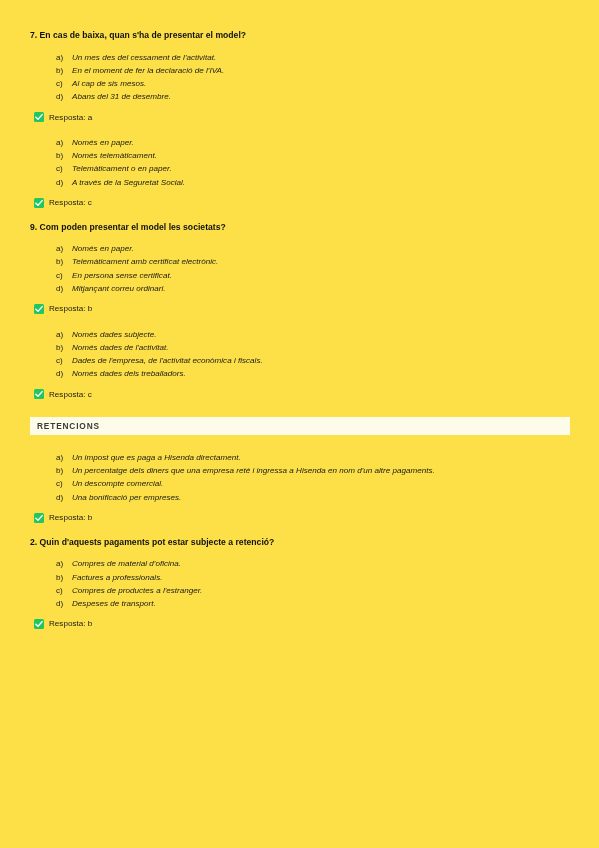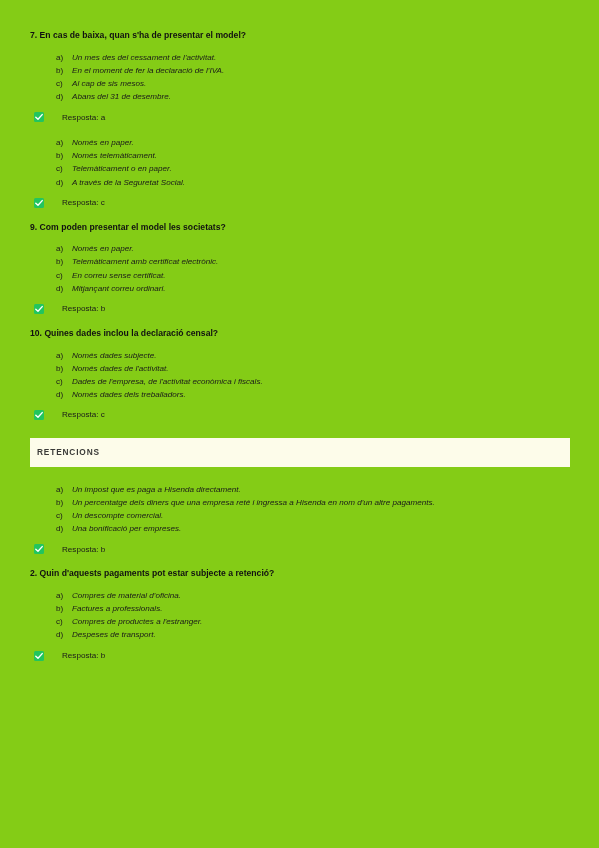--- a/index.html
+++ b/index.html
@@ -11,21 +11,21 @@
     width: 599px;
     height: 848px;
     font-family: "Liberation Sans", sans-serif;
     color: #1a1a1a;
     overflow: hidden;
   }
   .page {
     position: relative;
     width: 599px;
     height: 848px;
-    background: #84cc16;
+    background: #fde047;
     box-sizing: border-box;
     padding: 30px 30px 0 30px;
   }
   .q-block {
     margin-bottom: 14px;
   }
   .q-title {
     font-size: 8.6px;
     font-weight: bold;
     color: #111111;
@@ -51,21 +51,21 @@
     margin-left: 26px;
     color: #1a1a1a;
   }
   .opt-text {
     flex: 1 1 auto;
     font-style: italic;
   }
   .answer-row {
     display: flex;
     align-items: center;
-    gap: 18px;
+    gap: 5px;
     margin: 0 0 0 4px;
     font-size: 8.1px;
     color: #1a1a1a;
   }
   .check-icon {
     display: inline-block;
     width: 10px;
     height: 10px;
     flex: 0 0 10px;
     background: #22c55e;
@@ -75,21 +75,21 @@
   .check-icon svg {
     position: absolute;
     left: 1px;
     top: 1px;
     width: 8px;
     height: 8px;
     display: block;
   }
   .section-band {
     background: #fdfcea;
-    height: 29px;
+    height: 18px;
     display: flex;
     align-items: center;
     margin: 18px 0 16px 0;
     width: 540px;
   }
   .section-band-label {
     font-size: 8.3px;
     font-weight: bold;
     letter-spacing: 0.85px;
     color: #3a3a38;
@@ -164,38 +164,37 @@
           <li class="opt-row">
             <span class="opt-letter">a)</span>
             <span class="opt-text">Només en paper.</span>
           </li>
           <li class="opt-row">
             <span class="opt-letter">b)</span>
             <span class="opt-text">Telemàticament amb certificat electrònic.</span>
           </li>
           <li class="opt-row">
             <span class="opt-letter">c)</span>
-            <span class="opt-text">En correu sense certificat.</span>
+            <span class="opt-text">En persona sense certificat.</span>
           </li>
           <li class="opt-row">
             <span class="opt-letter">d)</span>
             <span class="opt-text">Mitjançant correu ordinari.</span>
           </li>
         </ul>
         <div class="answer-row">
           <span class="check-icon">
             <svg viewBox="0 0 8 8" xmlns="http://www.w3.org/2000/svg" aria-hidden="true">
               <path d="M0.8 4.2 L3 6.3 L7.2 1.6" fill="none" stroke="#ffffff" stroke-width="1.4" stroke-linecap="round" stroke-linejoin="round"></path>
             </svg>
           </span>
           <span>Resposta: b</span>
         </div>
       </div>
       <div class="q-block">
-        <p class="q-title">10. Quines dades inclou la declaració censal?</p>
         <ul class="options">
           <li class="opt-row">
             <span class="opt-letter">a)</span>
             <span class="opt-text">Només dades subjecte.</span>
           </li>
           <li class="opt-row">
             <span class="opt-letter">b)</span>
             <span class="opt-text">Només dades de l'activitat.</span>
           </li>
           <li class="opt-row">

